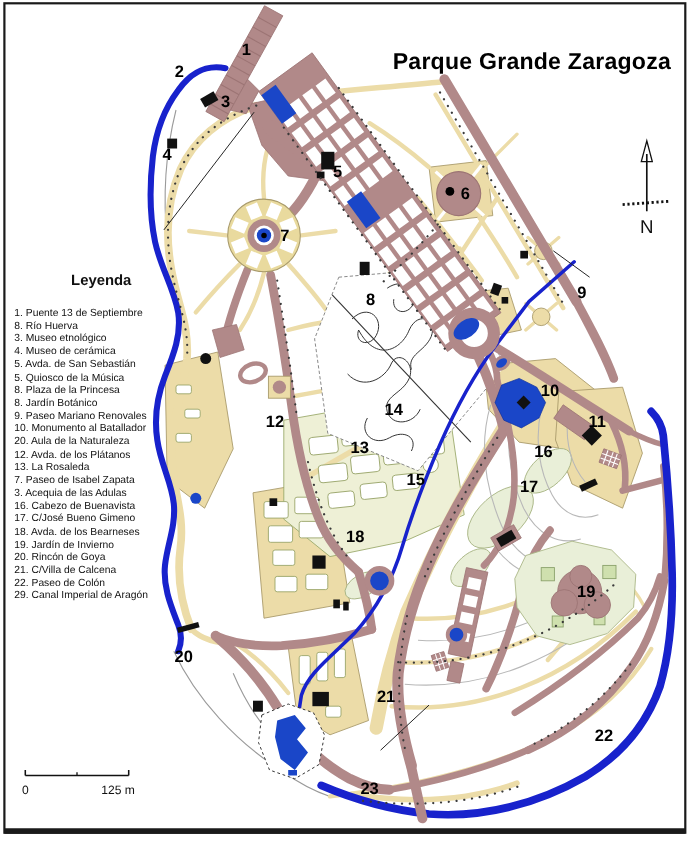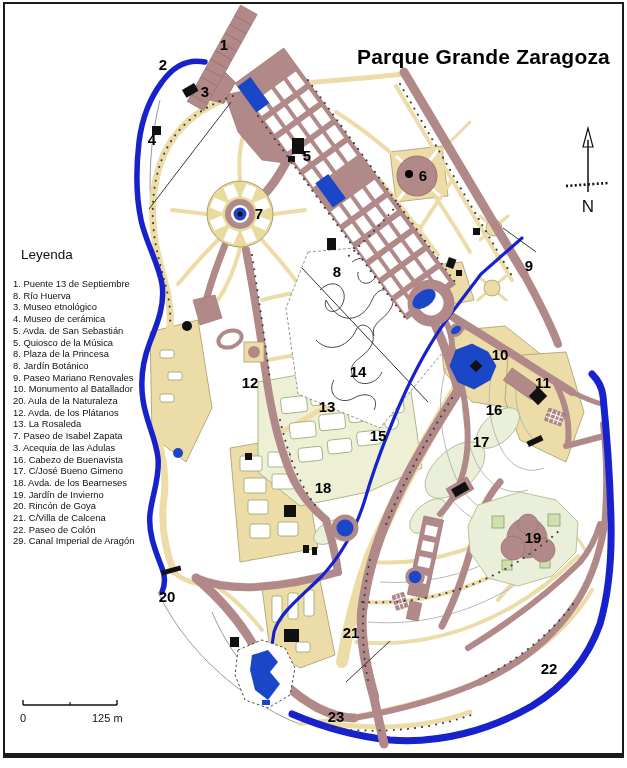--- a/index.html
+++ b/index.html
@@ -16,21 +16,21 @@
   .lawn{fill:var(--lawn);stroke:#a8b584;stroke-width:.8;}
   .contour{stroke:var(--contour);fill:none;stroke-width:1;}
   .bld{fill:var(--building);}
   .dots{stroke:#3a3a3a;stroke-width:2;fill:none;stroke-dasharray:.1 7;stroke-linecap:round;}
   .ann{stroke:#222;stroke-width:.9;fill:none;}
   .marker{font-weight:bold;font-size:15px;fill:#000;text-anchor:middle;}
   .small-label{font-size:11px;fill:#111;}
   .n-label{font-size:17px;fill:#111;text-anchor:middle;}
   #title{position:absolute;top:13px;right:17px;font-size:21px;font-weight:bold;color:#000;letter-spacing:.2px;margin-top:32px;}
   #legend{position:absolute;left:13px;top:247px;width:150px;color:#111;}
-  #legend .legend-title{font-size:13.5px;font-weight:normal;margin:0 0 16px 8px;}
+  #legend .legend-title{font-size:13.5px;font-weight:bold;margin:0 0 16px 8px;text-align:center;}
   #legend .legend-item{font-size:9.4px;line-height:11.7px;white-space:nowrap;}
 </style>
 </head>
 <body>
 
 <svg id="map-svg" width="627" height="768" viewBox="0 0 627 768">
   <defs>
     <g id="bcol">
       <rect x="0" y="-26" width="16" height="11" fill="#fff"></rect>
       <rect x="0" y="-11" width="16" height="11" fill="#fff"></rect>

